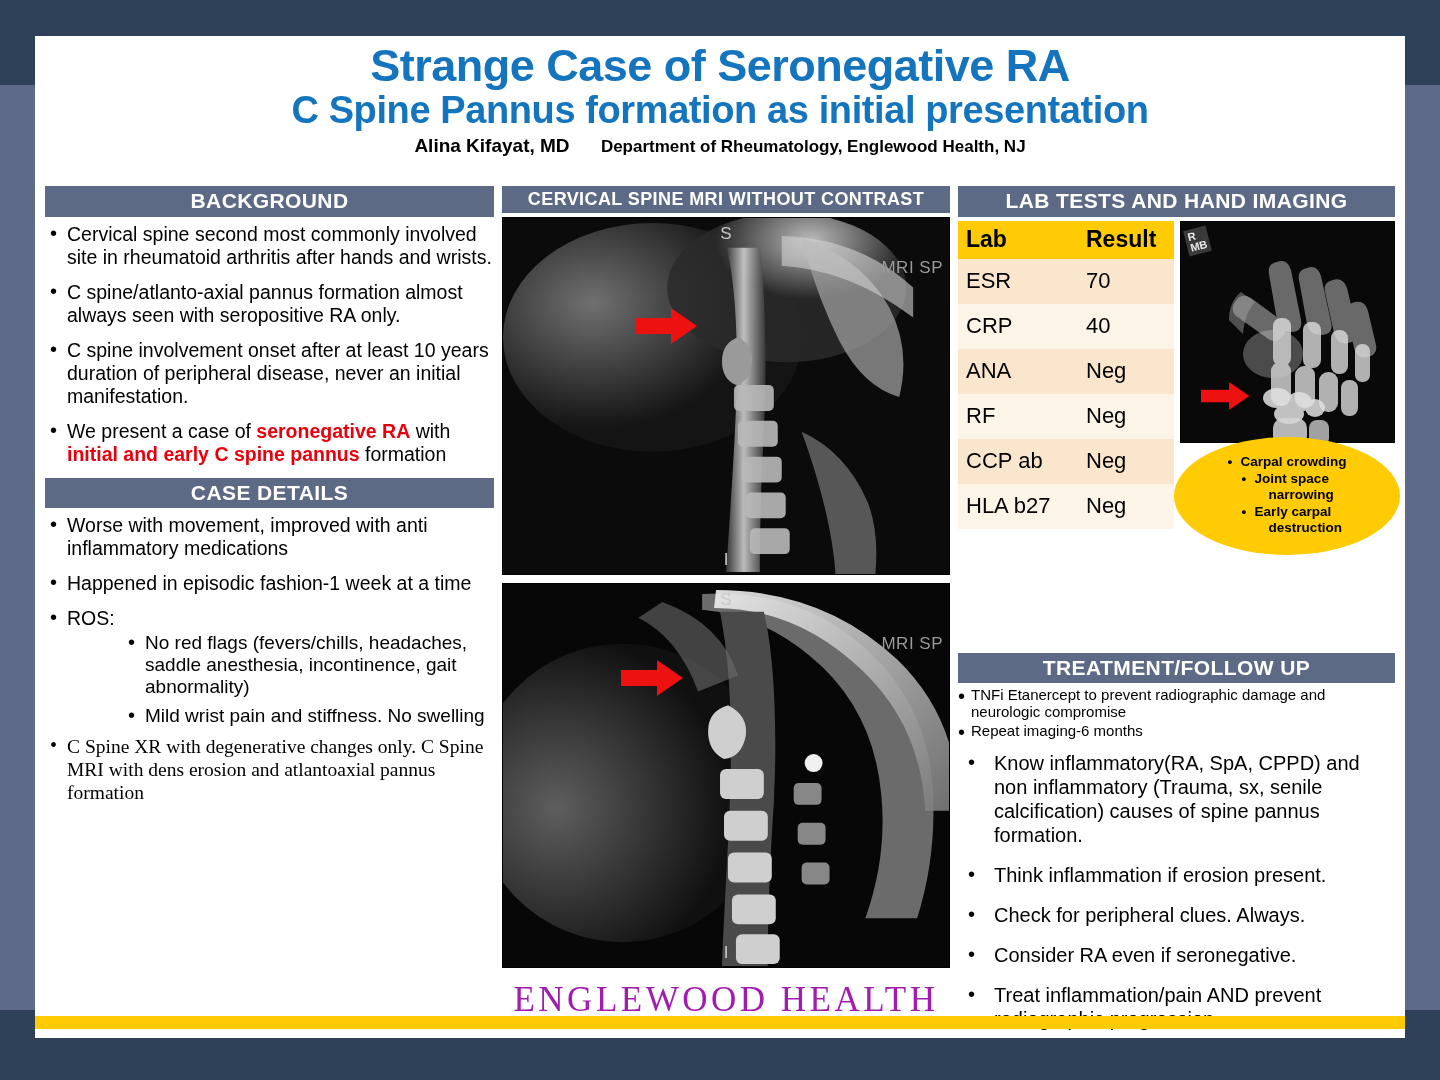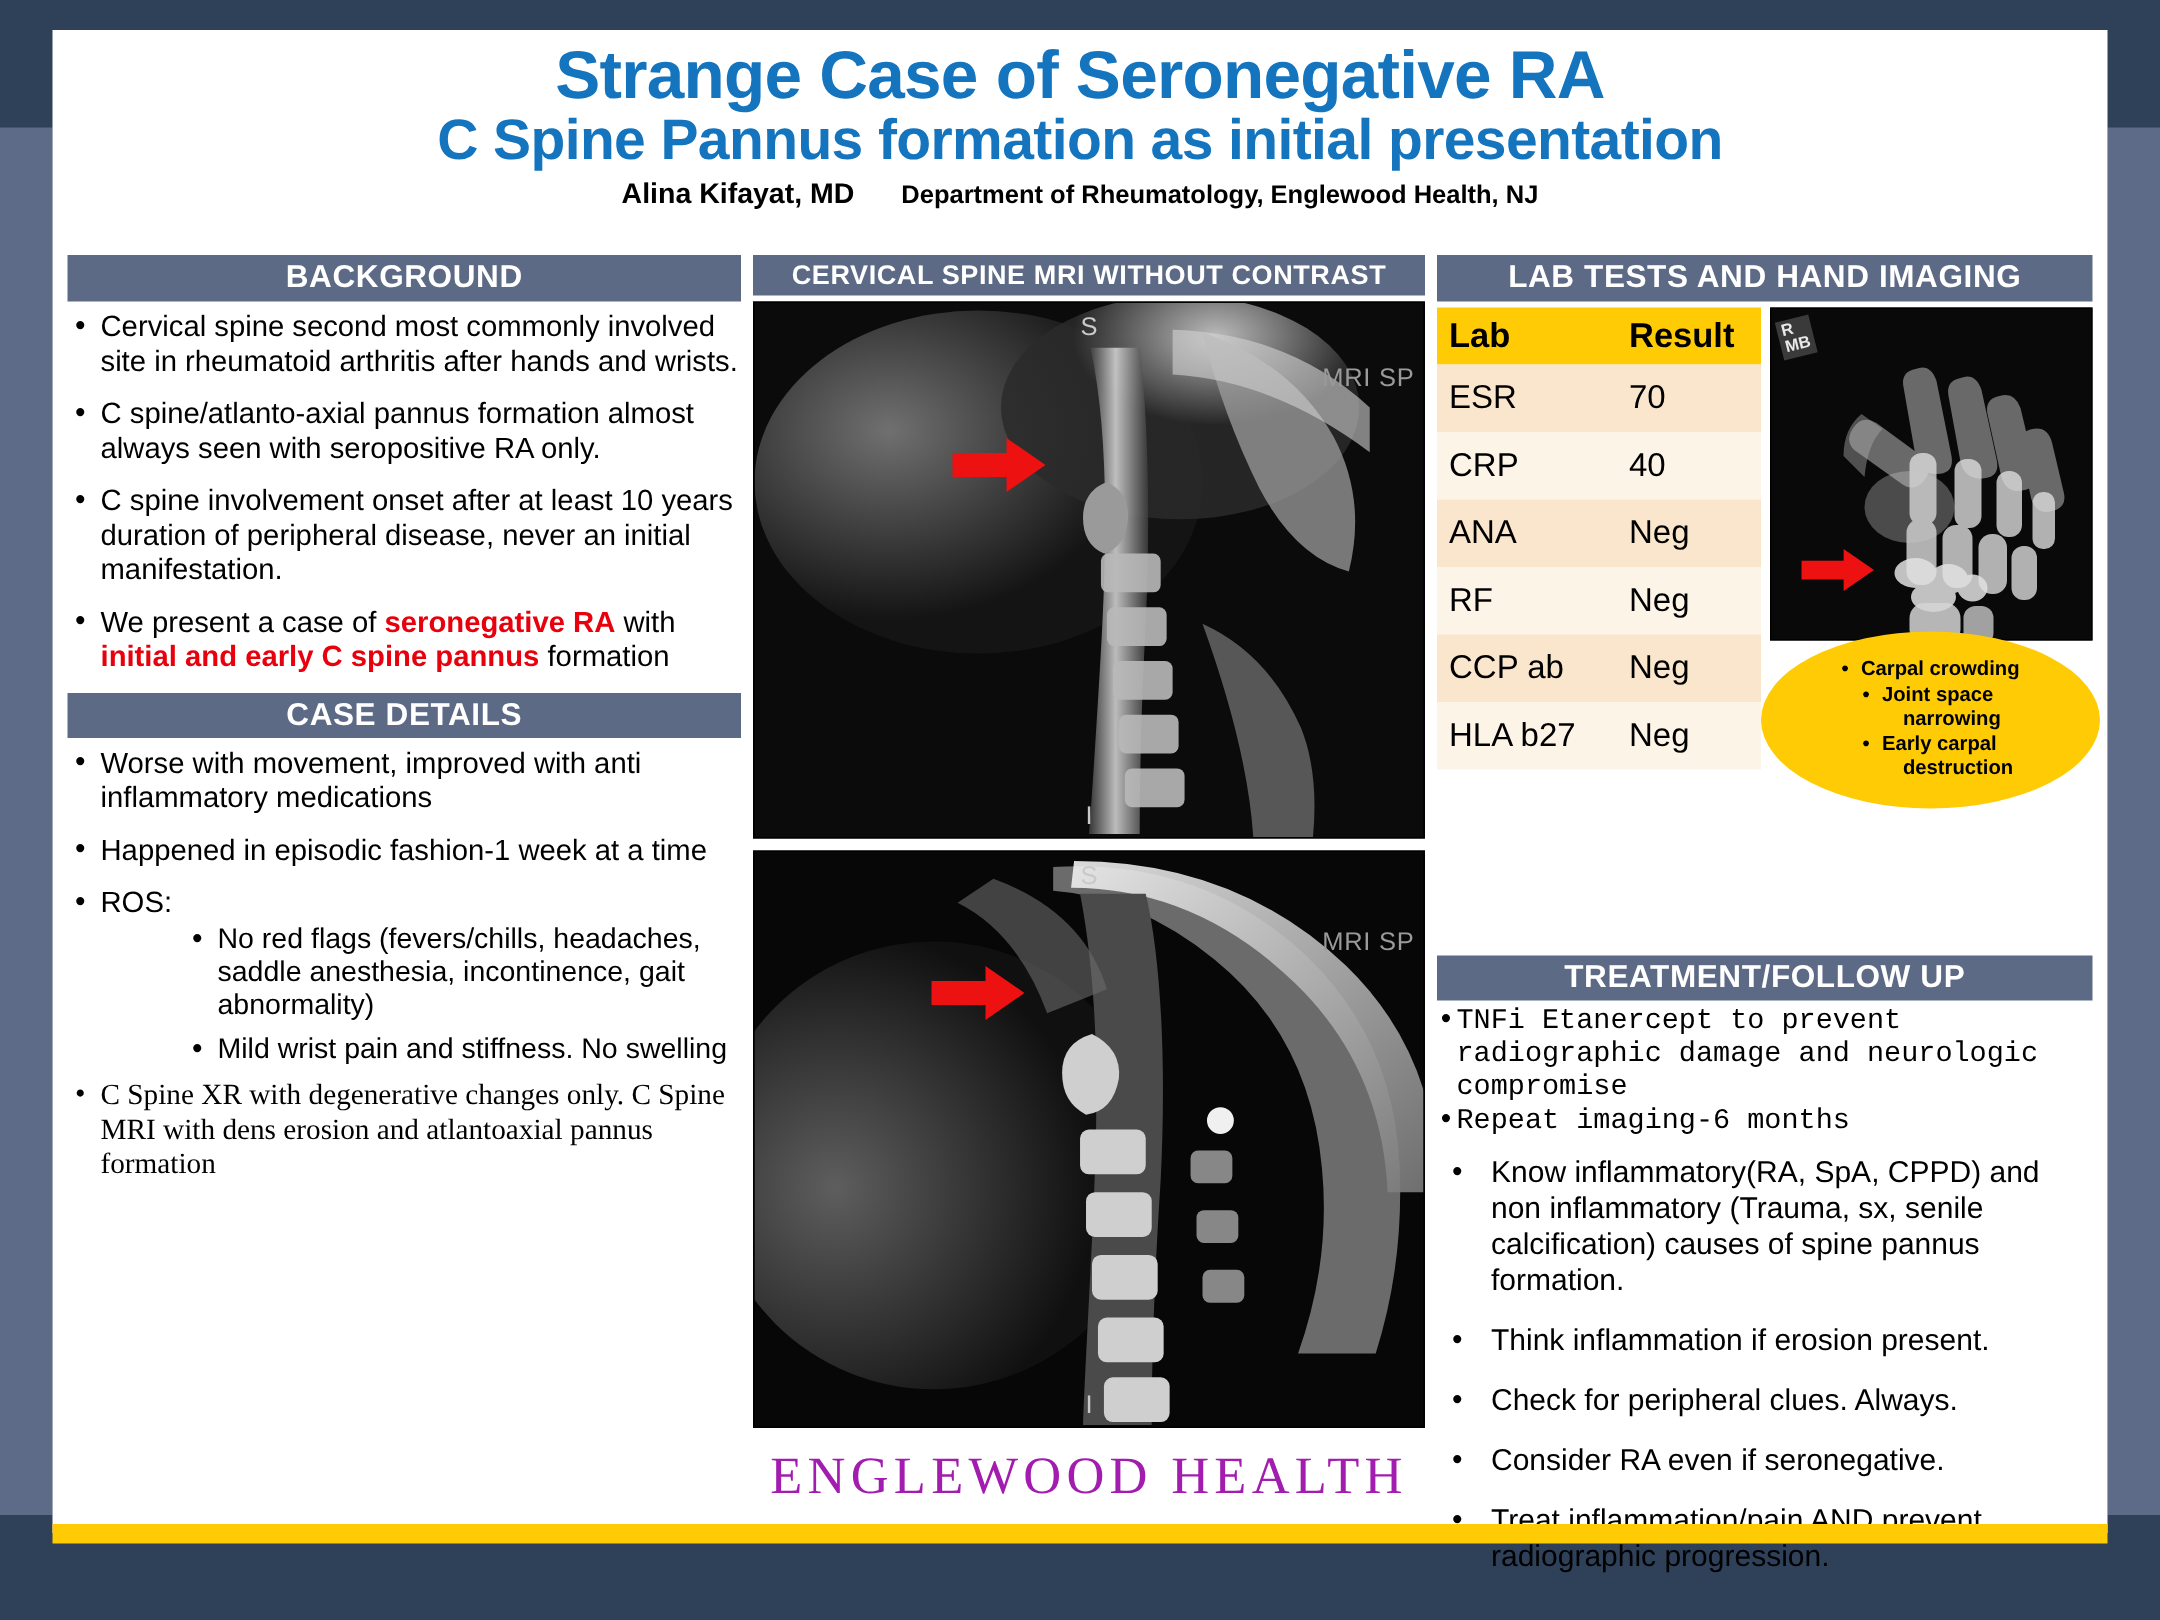--- a/index.html
+++ b/index.html
@@ -17,21 +17,21 @@
   
   .rail {
     position: absolute; top: 85px; width: 35px; height: 925px;
     background: #5d6a88;
   }
   .rail.left { left: 0; }
   .rail.right { right: 0; }
 
   #poster-sheet {
     position: absolute;
-    left: 35px; top: 20px;
+    left: 35px; top: 36px;
     width: 1370px; height: 1002px;
     background: #ffffff;
   }
   #bottom-accent {
     position: absolute;
     left: 35px; top: 1016px;
     width: 1370px; height: 13px;
     background: #FFCB05;
   }
 
@@ -87,23 +87,22 @@
 
   
   ul.bullets.wide > li {
     padding-left: 36px; font-size: 20px; margin-bottom: 16px;
     line-height: 1.2;
   }
   ul.bullets.wide > li::before { left: 10px; }
 
   
   ul.bullets.compact > li {
-    padding-left: 13px; font-size: 19px; margin-bottom: 1px;
+    padding-left: 13px; font-size: 15px; margin-bottom: 1px;
     line-height: 1.15;
-    font-family: Liberation Mono, monospace;
   }
   ul.bullets.compact > li::before { left: 0px; }
 
   
   .mri {
     position: relative; width: 100%;
     background: #070707; overflow: hidden;
     border: 1px solid #000;
   }
   #mri1 { height: 358px; margin-top: 4px; }

